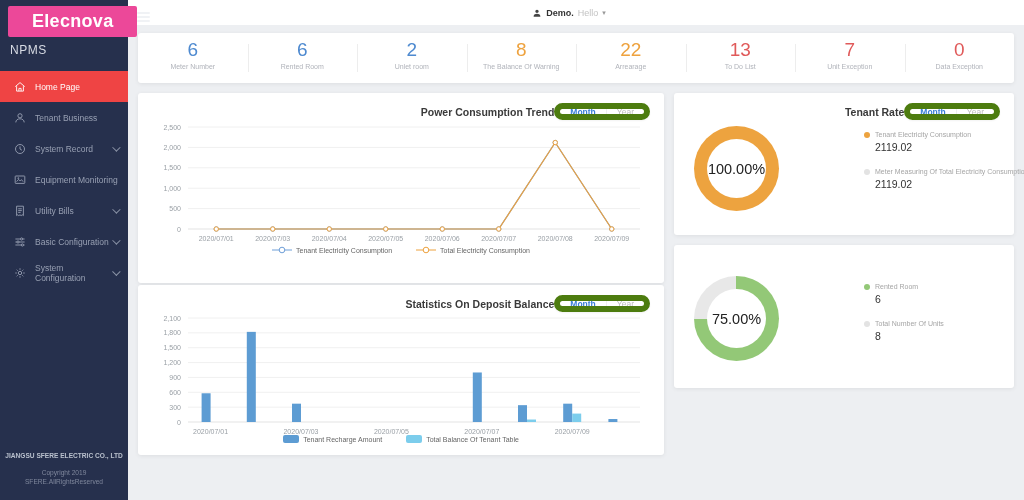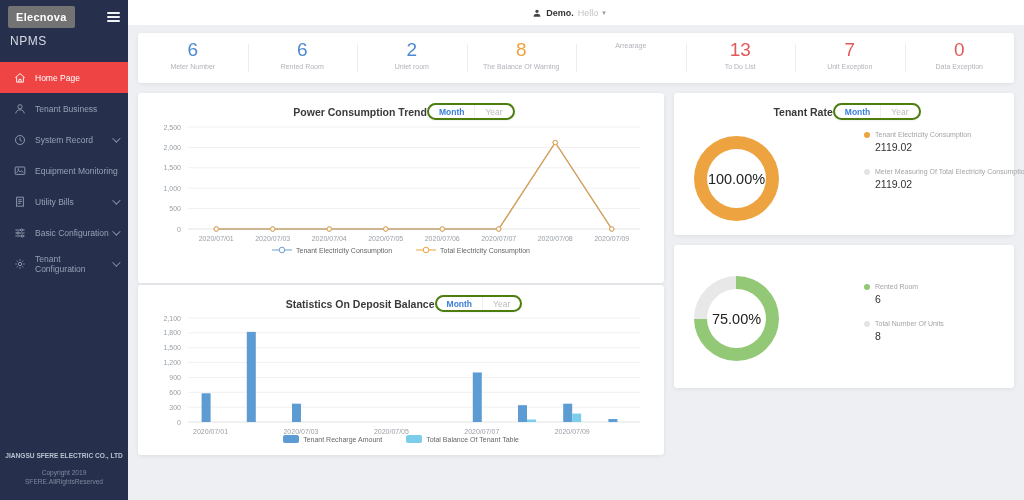--- a/index.html
+++ b/index.html
@@ -1,21 +1,21 @@
 <!DOCTYPE html>
 <html><head>
 <meta charset="utf-8">
 <style>
   * { margin:0; padding:0; box-sizing:border-box; }
   html,body { width:1024px; height:500px; font-family:"Liberation Sans", sans-serif; background:#edeff2; overflow:hidden; position:relative; }
 
   
   .sidebar { position:absolute; left:0; top:0; width:128px; height:500px; background:#26304d; z-index:5; }
   .logo-row { display:flex; align-items:flex-start; justify-content:space-between; padding:6px 8px 0 8px; }
-  .logo-box { background:#737373; color:#fff; font-weight:bold; font-size:11px; letter-spacing:.3px; padding:5px 8px; border-radius:2px; }
+  .logo-box { background:#ec4899; color:#fff; font-weight:bold; font-size:18px; letter-spacing:.3px; padding:5px 24px; border-radius:2px; }
   .burger { margin-top:4px; cursor:pointer; }
   .burger span { display:block; width:13px; height:2px; background:#f0f2f5; margin:2px 0; border-radius:1px; }
   .product { color:#d7dbe4; font-size:12px; padding:6px 10px 0 10px; letter-spacing:.5px; }
   .nav { margin-top:14px; }
   .side-item { height:31px; display:flex; align-items:center; padding:0 10px 0 14px; color:#98a0b3; font-size:8.5px; cursor:pointer; position:relative; }
   .side-item.active { background:#ef4444; color:#fff; }
   .side-item .ic { width:12px; height:12px; margin-right:9px; flex:0 0 12px; display:flex; align-items:center; justify-content:center; }
   .side-item .chev { margin-left:auto; width:6px; height:6px; border-right:1px solid #8a93a6; border-bottom:1px solid #8a93a6; transform:rotate(45deg) translateY(-2px); }
   .side-foot { position:absolute; bottom:14px; left:0; right:0; text-align:center; }
   .side-foot .co { color:#b9c0cd; font-size:6.6px; font-weight:bold; margin-bottom:9px; padding:0 4px; }
@@ -29,41 +29,41 @@
   .topbar .caret { font-size:7px; color:#999; }
 
   
   .card { position:absolute; background:#fff; border-radius:3px; box-shadow:0 1px 4px rgba(0,0,0,.07); }
   .stats-card { left:138px; top:33px; width:876px; height:50px; display:flex; }
   .stat { flex:1; text-align:center; padding-top:6px; position:relative; cursor:pointer; }
   .stat + .stat::before { content:""; position:absolute; left:0; top:11px; bottom:11px; width:1px; background:#ededed; }
   .stat .num { font-size:19px; line-height:21px; }
   .stat .lbl { font-size:7px; color:#b0b3ba; margin-top:3px; }
 
-  .panel-head { display:flex; align-items:center; justify-content:center; padding:10px 14px 0 20px; }
+  .panel-head { display:flex; align-items:center; justify-content:flex-end; padding:10px 14px 0 20px; }
   .panel-title { font-size:10.5px; font-weight:bold; color:#3a3a3a; }
-  .toggle { display:flex; border:2px solid #4d7c0f; border-radius:9px; overflow:hidden; height:17px; box-shadow:0 1px 2px rgba(0,0,0,.05); background:#fff; }
+  .toggle { display:flex; border:6px solid #4d7c0f; border-radius:9px; overflow:hidden; height:17px; box-shadow:0 1px 2px rgba(0,0,0,.05); background:#fff; }
   .toggle .opt { font-size:8.5px; padding:0 10px; display:flex; align-items:center; color:#bbb; cursor:pointer; }
   .toggle .opt.on { color:#3a7fd5; font-weight:bold; }
   .toggle .opt + .opt { border-left:1px solid #efefef; }
 
   .power-card   { left:138px; top:93px;  width:526px; height:190px; }
   .deposit-card { left:138px; top:285px; width:526px; height:170px; }
   .tenant-card  { left:674px; top:93px;  width:340px; height:142px; }
   .letting-card { left:674px; top:245px; width:340px; height:143px; }
 
   .chart-svg { position:absolute; left:0; top:25px; }
   .chart-legend { position:absolute; left:0; right:0; display:flex; justify-content:center; gap:24px; }
   .power-card .chart-legend { top:153px; }
   .deposit-card .chart-legend { top:150px; }
   .cl-item { display:flex; align-items:center; gap:4px; font-size:7px; color:#666; cursor:pointer; }
 
   
   .donut { position:absolute; left:20px; width:85px; height:85px; border-radius:50%; }
-  .tenant-card .donut { top:43px; } .letting-card .donut { top:31px; }
+  .tenant-card .donut { top:33px; } .letting-card .donut { top:31px; }
   .donut .hole { position:absolute; inset:13px; background:#fff; border-radius:50%; display:flex; align-items:center; justify-content:center; }
   .donut .pct { font-size:14.5px; font-weight:500; color:#222; }
   .donut-legend { position:absolute; left:190px; top:38px; width:146px; }
   .dl-entry { margin-bottom:15px; cursor:default; }
   .dl-row { display:flex; align-items:center; gap:5px; }
   .dl-dot { width:6px; height:6px; border-radius:50%; flex:0 0 6px; }
   .dl-label { font-size:7px; color:#a5a5a5; white-space:nowrap; }
   .dl-value { font-size:10.5px; color:#333; margin:3px 0 0 11px; }
 
   svg text { font-family:"Liberation Sans", sans-serif; }
@@ -143,21 +143,21 @@
         <span>Basic Configuration</span>
         <span class="chev"></span>
       </div>
       <div class="side-item">
         <span class="ic">
           <svg width="12" height="12" viewBox="0 0 12 12" fill="none" stroke="currentColor" stroke-width="0.9">
             <circle cx="6" cy="6" r="1.7"></circle>
             <path d="M6 1.3v1.5M6 9.2v1.5M1.3 6h1.5M9.2 6h1.5M2.7 2.7l1 1M8.3 8.3l1 1M9.3 2.7l-1 1M3.7 8.3l-1 1"></path>
           </svg>
         </span>
-        <span>Tenant Configuration</span>
+        <span>System Configuration</span>
         <span class="chev"></span>
       </div>
     </nav>
   <div class="side-foot">
     <div class="co">JIANGSU SFERE ELECTRIC CO., LTD</div>
     <div class="cp">Copyright 2019</div>
     <div class="rt">SFERE.AllRightsReserved</div>
   </div>
 </aside>
 
@@ -185,20 +185,21 @@
     </div>
     <div class="stat">
       <div class="num" style="color:#4e8ad0">2</div>
       <div class="lbl">Unlet room</div>
     </div>
     <div class="stat">
       <div class="num" style="color:#eea23e">8</div>
       <div class="lbl">The Balance Of Warning</div>
     </div>
     <div class="stat">
+      <div class="num" style="color:#eea23e">22</div>
       <div class="lbl">Arrearage</div>
     </div>
     <div class="stat">
       <div class="num" style="color:#e05a5a">13</div>
       <div class="lbl">To Do List</div>
     </div>
     <div class="stat">
       <div class="num" style="color:#e05a5a">7</div>
       <div class="lbl">Unit Exception</div>
     </div>

